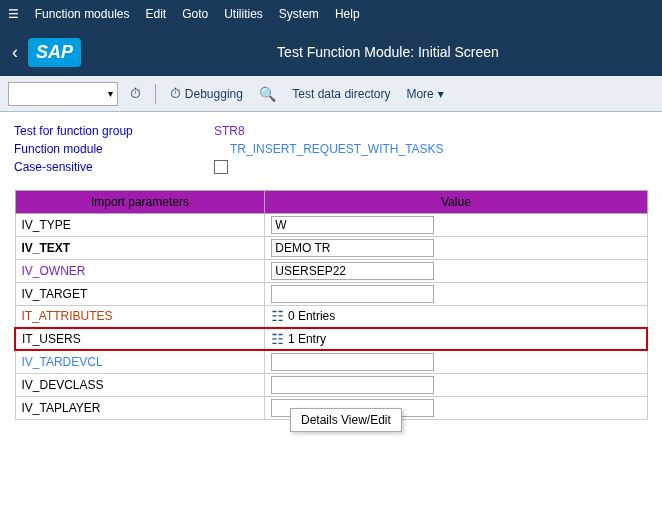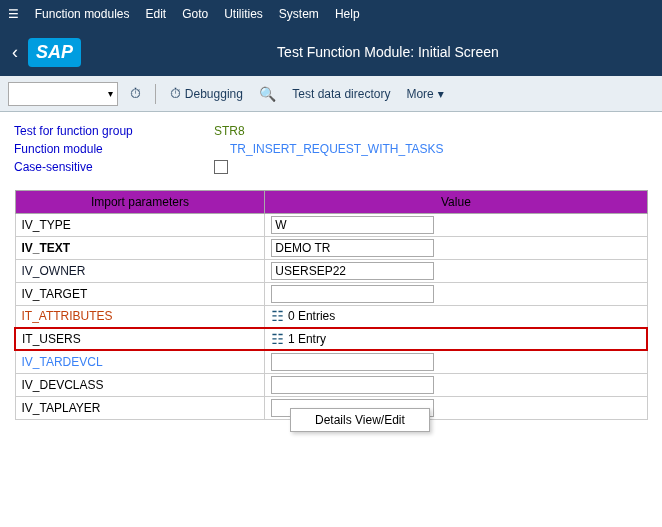--- a/index.html
+++ b/index.html
@@ -86,21 +86,21 @@
     }
     .toolbar-btn .icon { font-size: 14px; }
     .toolbar-separator { width: 1px; height: 20px; background: #aaa; margin: 0 2px; }
 
     
     .content { padding: 12px 14px; }
 
     .info-table { margin-bottom: 16px; }
     .info-row { display: flex; margin-bottom: 4px; align-items: center; }
     .info-label { color: #0000cc; font-size: 12px; min-width: 200px; }
-    .info-value { font-size: 12px; color: #4d7c0f; }
+    .info-value { font-size: 12px; color: #6d28d9; }
     .info-value.link { color: #3b82f6; margin-left: 16px; }
     .checkbox-input { width: 14px; height: 14px; border: 1px solid #666; display: inline-block; background: #fff; }
 
     
     .params-table { border: 1px solid #aaa; width: 100%; border-collapse: collapse; }
     .params-table th {
       background: #a21caf;
       border: 1px solid #aaa;
       padding: 4px 8px;
       text-align: center;
@@ -130,21 +130,21 @@
       border-bottom: 2px solid #cc0000 !important;
     }
     .red-border-row td:first-child { border-left: 2px solid #cc0000 !important; border-radius: 9px; }
     .red-border-row td:last-child { border-right: 2px solid #cc0000 !important; }
 
     
     .tooltip-popup {
       position: absolute;
       background: #fff;
       border: 1px solid #aaa;
-      padding: 4px 24px;
+      padding: 4px 10px;
       font-size: 12px;
       box-shadow: 2px 2px 4px rgba(0,0,0,0.2);
       z-index: 10;
       left: 290px;
       top: 408px;
     }
   </style>
 </head>
 <body>
 
@@ -218,21 +218,21 @@
     <tbody id="params-tbody">
     <tr>
           <td style="color: rgb(0, 0, 0);">IV_TYPE</td>
           <td><input type="text" class="value-input" value="W" style=""></td>
         </tr>
         <tr>
           <td style="color: rgb(0, 0, 0); font-weight: bold;">IV_TEXT</td>
           <td><input type="text" class="value-input" value="DEMO TR" style=""></td>
         </tr>
         <tr>
-          <td style="color: #0f172a;">IV_OWNER</td>
+          <td style="color: #6d28d9;">IV_OWNER</td>
           <td><input type="text" class="value-input" value="USERSEP22" style=""></td>
         </tr>
         <tr>
           <td style="color: rgb(0, 0, 0);">IV_TARGET</td>
           <td><input type="text" class="value-input" style=""></td>
         </tr>
         <tr>
           <td style="color: #c2410c;">IT_ATTRIBUTES</td>
           <td>
             <div class="value-cell">

